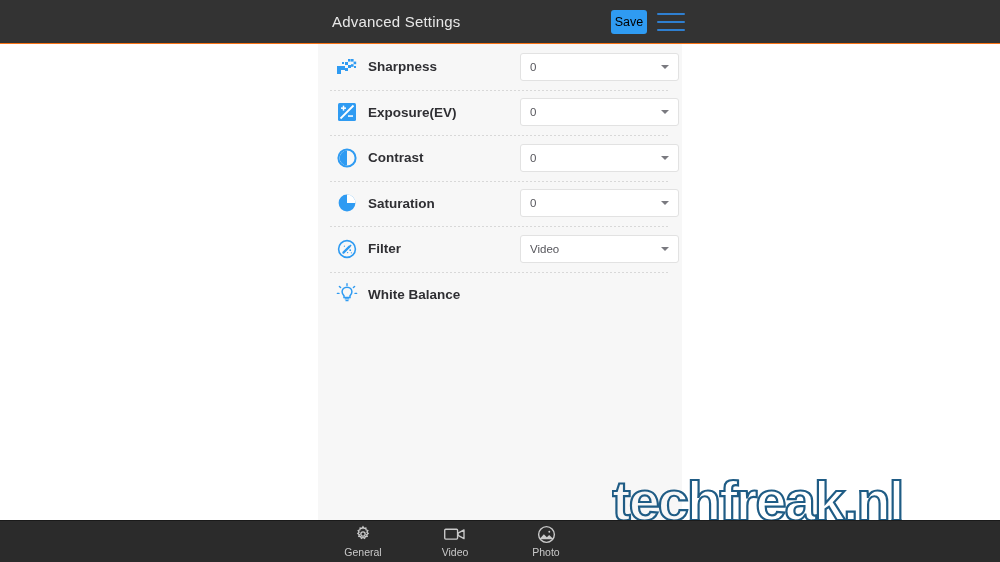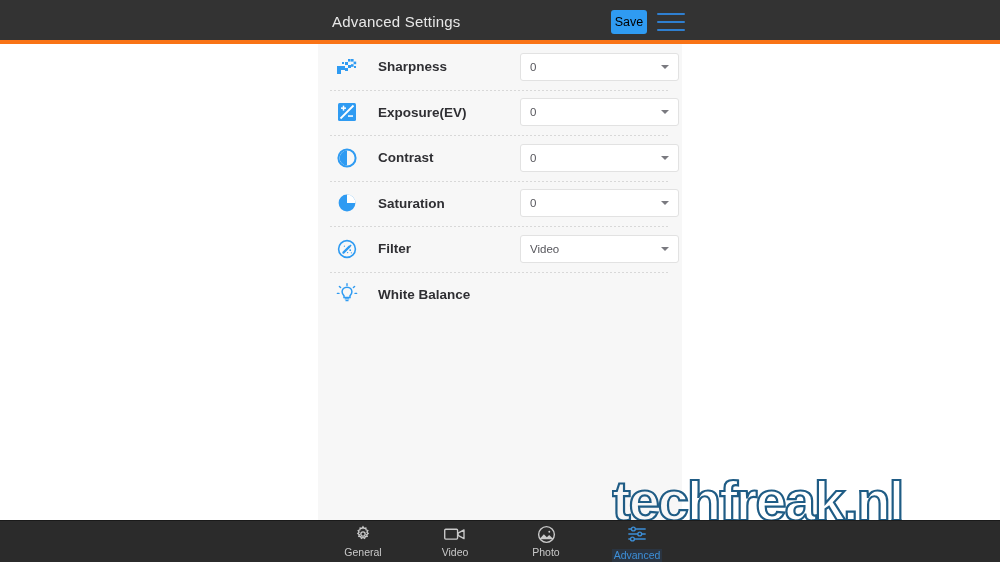--- a/index.html
+++ b/index.html
@@ -16,21 +16,21 @@
     -webkit-font-smoothing: antialiased;
   }
 
   
   .topbar {
     position: absolute;
     left: 0; top: 0;
     width: 1000px;
     height: 44px;
     background: #333333;
-    border-bottom: 4px solid #f97316;
+    border-bottom: 1px solid #f97316;
     box-sizing: border-box;
   }
   .topbar-title {
     position: absolute;
     left: 332px;
     top: 0;
     height: 44px;
     line-height: 44px;
     color: #e8e8e8;
     font-size: 15px;
@@ -112,21 +112,21 @@
   .row-icon {
     width: 30px;
     height: 30px;
     flex: 0 0 30px;
     margin-left: 2px;
     display: flex;
     align-items: center;
     justify-content: center;
   }
   .row-label {
-    margin-left: 16px;
+    margin-left: 6px;
     font-size: 13.5px;
     font-weight: bold;
     color: #2f2f33;
     white-space: nowrap;
     flex: 0 0 auto;
   }
   .row-control {
     position: absolute;
     left: 190px;
     top: 50%;
@@ -396,29 +396,14 @@
     <div class="nav-icon">
       <svg width="21" height="21" viewBox="0 0 24 24">
         <circle cx="12" cy="12" r="9" fill="none" stroke="#c9c9c9" stroke-width="1.6"></circle>
         <circle cx="15.2" cy="8.8" r="1.1" fill="#c9c9c9"></circle>
         <path d="M3.8 17.4 L9.0 11.6 L12.4 15.2 L15.0 12.6 L20.2 17.4 Z" fill="#c9c9c9"></path>
       </svg>
     </div>
     <div class="nav-label">Photo</div>
   </div>
 
-  <div class="navitem active" style="left:591px;">
-    <div class="nav-icon">
-      <svg width="22" height="20" viewBox="0 0 24 22">
-        <g stroke="#3d8fd8" stroke-width="1.5" stroke-linecap="round">
-          <path d="M3 5.5 L21 5.5"></path>
-          <path d="M3 11 L21 11"></path>
-          <path d="M3 16.5 L21 16.5"></path>
-        </g>
-        <circle cx="8" cy="5.5" r="2.1" fill="#2b2b2b" stroke="#3d8fd8" stroke-width="1.5"></circle>
-        <circle cx="15" cy="11" r="2.1" fill="#2b2b2b" stroke="#3d8fd8" stroke-width="1.5"></circle>
-        <circle cx="7" cy="16.5" r="2.1" fill="#2b2b2b" stroke="#3d8fd8" stroke-width="1.5"></circle>
-      </svg>
-    </div>
-    <div class="nav-label">Advanced</div>
-  </div>
 
 </div>
 
 </body></html>

